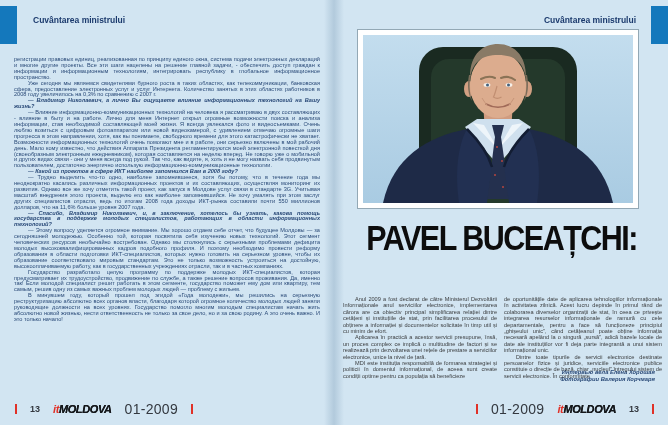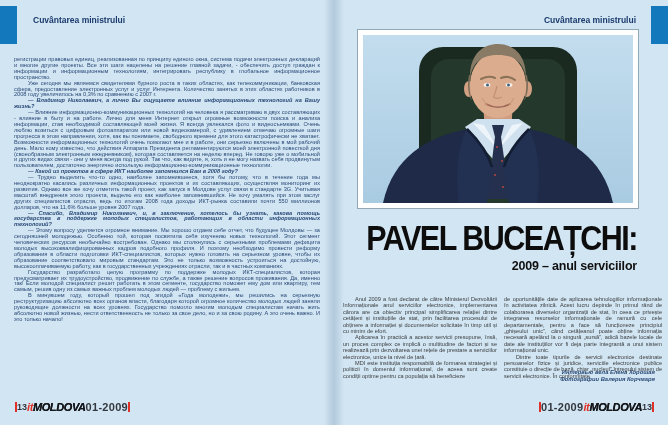--- a/index.html
+++ b/index.html
@@ -27,26 +27,26 @@
   }
   .body-ru p{margin:0;text-indent:14px;}
   .body-ru p.flush{text-indent:0;}
   .body-ru p.q{font-weight:bold;font-style:italic;}
   .credits{
     position:absolute;right:13px;top:369px;text-align:right;
     font-size:5.8px;line-height:7px;font-style:italic;font-weight:bold;color:#2a4a78;
   }
 
   
-  .footer{position:absolute;top:401px;display:flex;align-items:center;gap:0;}
+  .footer{position:absolute;top:401px;display:flex;align-items:center;gap:13px;}
   .footer-left{left:15px;}
   .footer-right{right:14px;}
   .footer .bar{width:2px;height:10px;background:#e03128;}
   .footer .num{font-weight:bold;font-size:9px;color:#33383f;}
-  .footer .issue{font-size:11px;color:#33383f;letter-spacing:.3px;font-weight:bold;}
+  .footer .issue{font-size:14px;color:#33383f;letter-spacing:.3px;}
   .logo{font-style:italic;font-weight:bold;font-size:11px;letter-spacing:-.4px;white-space:nowrap;}
   .logo .it{color:#e03128;}
   .logo .md{color:#15181c;text-shadow:0 0 0 #000;}
 
   
   .photo-frame{
     position:absolute;left:357px;top:29px;width:282px;height:180px;
     box-sizing:border-box;background:#fff;border:1px solid #93a8b5;padding:5px;
   }
   .photo-frame svg{display:block;width:270px;height:168px;}
@@ -165,21 +165,20 @@
         <path d="M134,51 q-2,8 -3.5,11 q3.5,2.6 8,0" stroke="#c28f72" stroke-width="1.2" fill="none"></path>
 
         <path d="M123,69 q12,6.5 24,0" stroke="#a06a58" stroke-width="1.6" fill="none" stroke-linecap="round"></path>
         <path d="M119,63 q3,5 5,7" stroke="#c79579" stroke-width="1" fill="none"></path>
         <path d="M151,63 q-3,5 -5,7" stroke="#c79579" stroke-width="1" fill="none"></path>
       </svg>
     </div>
 
     <div class="title">PAVEL BUCEAȚCHI:</div>
     <div class="subtitle">
-      <div>2009 – anul serviciilor</div>
     </div>
 
     <div class="col col1">
       <p>Anul 2009 a fost declarat de către Ministerul Dezvoltării Informaționale anul serviciilor electronice, implementarea cărora are ca obiectiv principal simplificarea relației dintre cetățeni și instituțiile de stat, prin facilitarea procesului de obținere a informației și documentelor solicitate în timp util și cu minim de efort.</p>
       <p>Aplicarea în practică a acestor servicii presupune, însă, un proces complex ce implică o multitudine de factori și se realizează prin dezvoltarea unei rețele de prestare a serviciilor electronice, unice la nivel de țară.</p>
       <p>MDI este instituția responsabilă de formarea strategiei și politicii în domeniul informațional, de aceea sunt create condiții optime pentru ca populația să beneficieze</p>
     </div>
     <div class="col col2">
       <p class="flush">de oportunitățile date de aplicarea tehnologiilor informaționale în activitatea zilnică. Acest lucru depinde în primul rând de colaborarea diverselor organizații de stat, în ceea ce privește integrarea resurselor informaționale de ramură cu cele departamentale, pentru a face să funcționeze principiul „ghișeului unic”, când cetățeanul poate obține informația necesară apelând la o singură „sursă”, adică bazele locale de date ale instituțiilor vor fi deja parte integrantă a unui sistem informațional unic.</p>
       <p>Dintre toate tipurile de servicii electronice destinate persoanelor fizice și juridice, serviciile electronice publice constituie o direcție de bază, chiar „nucleul” întregului sistem de servicii electronice. În conformitate</p>

